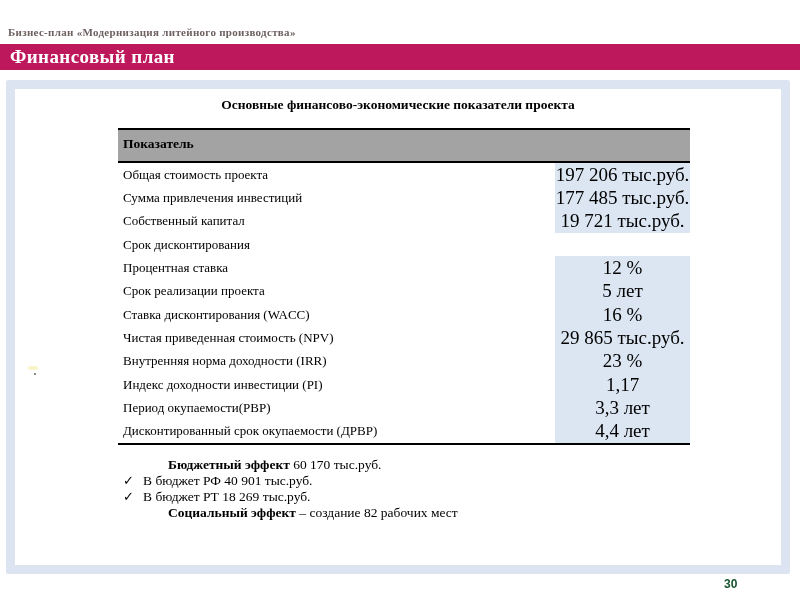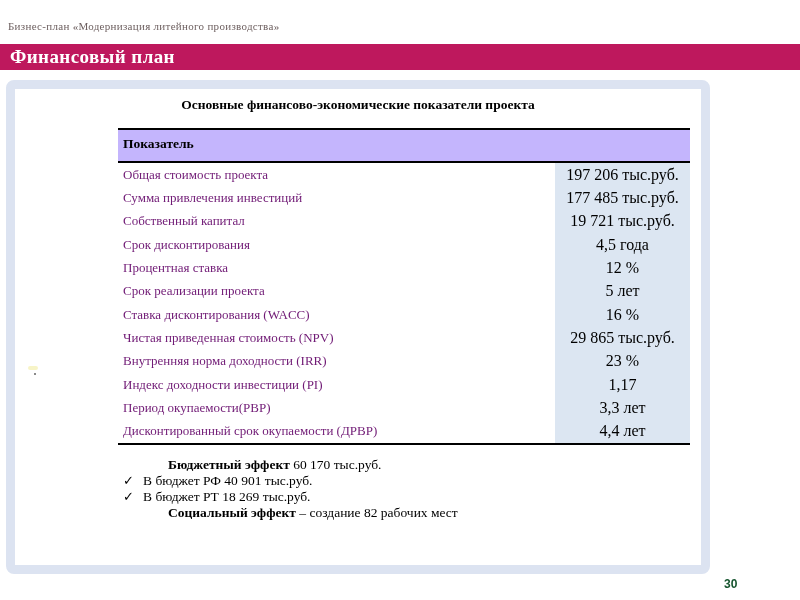--- a/index.html
+++ b/index.html
@@ -4,58 +4,58 @@
 <style>
   * { box-sizing: border-box; margin: 0; padding: 0; }
   html, body { width: 800px; height: 600px; }
   body {
     position: relative;
     font-family: "Liberation Serif", serif;
     background: #ffffff;
     overflow: hidden;
   }
   .breadcrumb {
-    position: absolute; left: 8px; top: 20px;
-    font-size: 11px; color: #6e6060; letter-spacing: 0.3px;
+    position: absolute; left: 8px; top: 26px;
+    font-size: 11px; color: #6e6060; letter-spacing: 0.3px; font-weight: bold;
   }
   .banner {
     position: absolute; left: 0; top: 44px; width: 800px; height: 26px;
     background: #be185d;
   }
   .banner-title {
     position: absolute; left: 10px; top: 50%; transform: translateY(-52%);
     color: #ffffff; font-weight: bold; font-size: 19px; letter-spacing: 0.4px;
   }
   .card {
-    position: absolute; left: 6px; top: 80px; width: 704px; height: 494px;
-    border: 9px solid #dce3f1; border-radius: 8px; background: #ffffff; text-decoration: underline;
+    position: absolute; left: 6px; top: 80px; width: 784px; height: 494px;
+    border: 9px solid #dce3f1; border-radius: 2px; background: #ffffff; text-decoration: underline;
   }
   .slide-title {
     position: absolute; left: 0; right: 0; top: 8px;
     text-align: center; font-weight: bold; font-size: 13.5px; color: #000;
   }
   .fin-table { position: absolute; left: 103px; top: 39px; width: 572px; }
   .t-header {
-    height: 35px; background: #c4b5fd;
+    height: 35px; background: #a3a3a3;
     border-top: 2px solid #000; border-bottom: 2px solid #000;
     font-weight: bold; font-size: 13.5px; padding: 6px 0 0 5px; color: #000;
   }
   .t-body {
     display: flex; flex-direction: column; height: 282px;
     border-bottom: 2px solid #000;
   }
   .t-row { flex: 1; display: flex; }
   .t-label {
     flex: 1; display: flex; align-items: center;
-    padding-left: 5px; font-size: 13px; color: #701a75;
+    padding-left: 5px; font-size: 13px; color: #000000;
   }
   .t-value {
     width: 135px; background: #dce6f2;
     display: flex; align-items: center; justify-content: center;
-    font-size: 16px; color: #000;
+    font-size: 19px; color: #000;
   }
   .notes {
     position: absolute; left: 105px; top: 368px;
     font-size: 13.5px; line-height: 16px; color: #000;
   }
   .note-line { white-space: pre-wrap; }
   .bold { font-weight: bold; margin-left: 48px; }
   .check {
     display: inline-block; width: 23px; padding-left: 3px; font-size: 13px;
   }
@@ -95,21 +95,20 @@
         <div class="t-row">
           <div class="t-label">Сумма привлечения инвестиций</div>
           <div class="t-value">177 485 тыс.руб.</div>
         </div>
         <div class="t-row">
           <div class="t-label">Собственный капитал</div>
           <div class="t-value">19 721 тыс.руб.</div>
         </div>
         <div class="t-row">
           <div class="t-label">Срок дисконтирования</div>
-          <div class="t-value">4,5 года</div>
         </div>
         <div class="t-row">
           <div class="t-label">Процентная ставка</div>
           <div class="t-value">12 %</div>
         </div>
         <div class="t-row">
           <div class="t-label">Срок реализации проекта</div>
           <div class="t-value">5 лет</div>
         </div>
         <div class="t-row">

